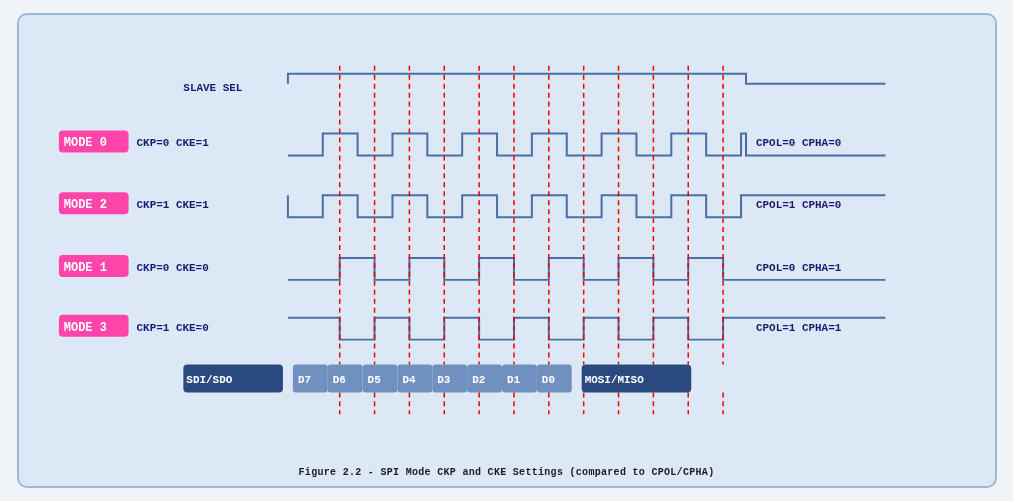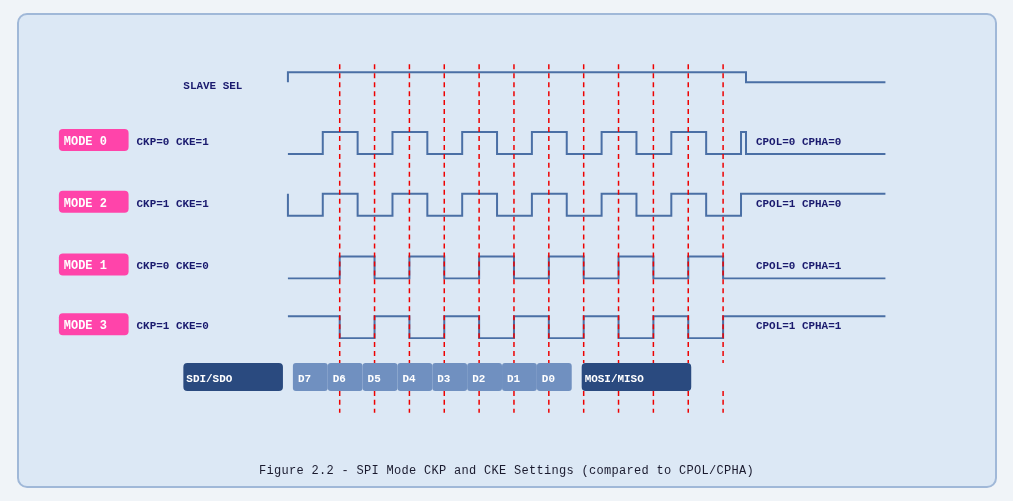--- a/index.html
+++ b/index.html
@@ -27,22 +27,22 @@
     .diagram-area {
       width: 100%;
       flex: 1;
       position: relative;
     }
     svg.diagram {
       width: 100%;
       height: 100%;
     }
     .caption {
-      font-size: 12px;
-      font-weight: normal;
+      font-size: 10px;
+      font-weight: bold;
       color: #1a1a2e;
       margin-top: 6px;
       letter-spacing: 0.3px;
     }
   </style>
 </head>
 <body>
 
 <div class="outer">
   <div class="diagram-area">

